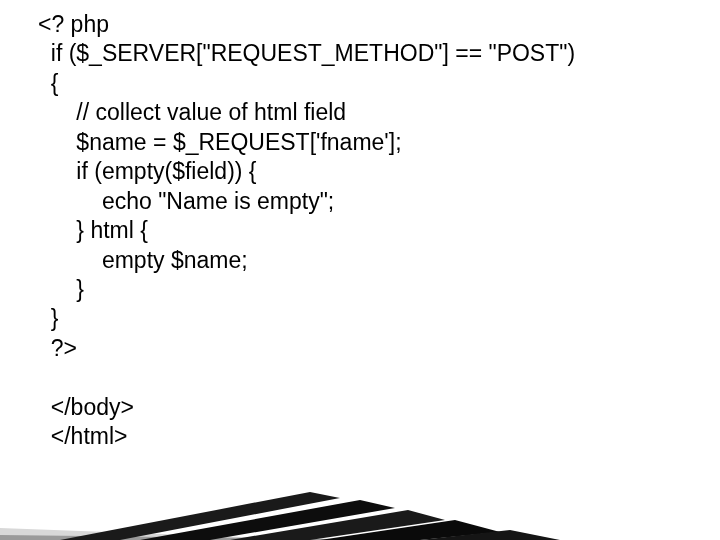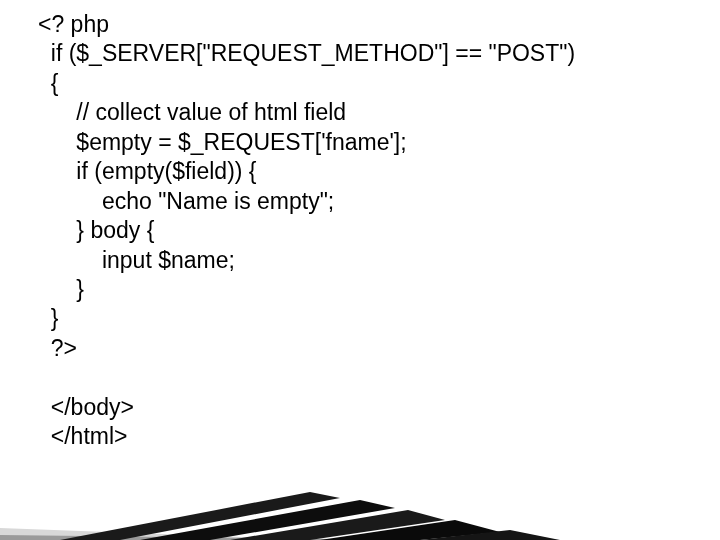--- a/index.html
+++ b/index.html
@@ -29,25 +29,25 @@
       pointer-events: none;
     }
   </style>
 </head>
 <body>
 
 <div class="code-block"><span>&lt;? php</span>
 <span>  if ($_SERVER["REQUEST_METHOD"] == "POST")</span>
 <span>  {</span>
 <span>      // collect value of html field</span>
-<span>      $empty = $_REQUEST['fname'];</span>
+<span>      $name = $_REQUEST['fname'];</span>
 <span>      if (empty($field)) {</span>
 <span>          echo "Name is empty";</span>
-<span>      } body {</span>
-<span>          input $name;</span>
+<span>      } html {</span>
+<span>          empty $name;</span>
 <span>      }</span>
 <span>  }</span>
 <span>  ?&gt;</span>
 <span></span>
 <span>  &lt;/body&gt;</span>
 <span>  &lt;/html&gt;</span></div>
 
 <svg class="footer-deco" viewBox="0 0 720 60" preserveAspectRatio="none">
 
   <polygon points="0,48 320,60 0,60" fill="#d8d8d8"></polygon>

